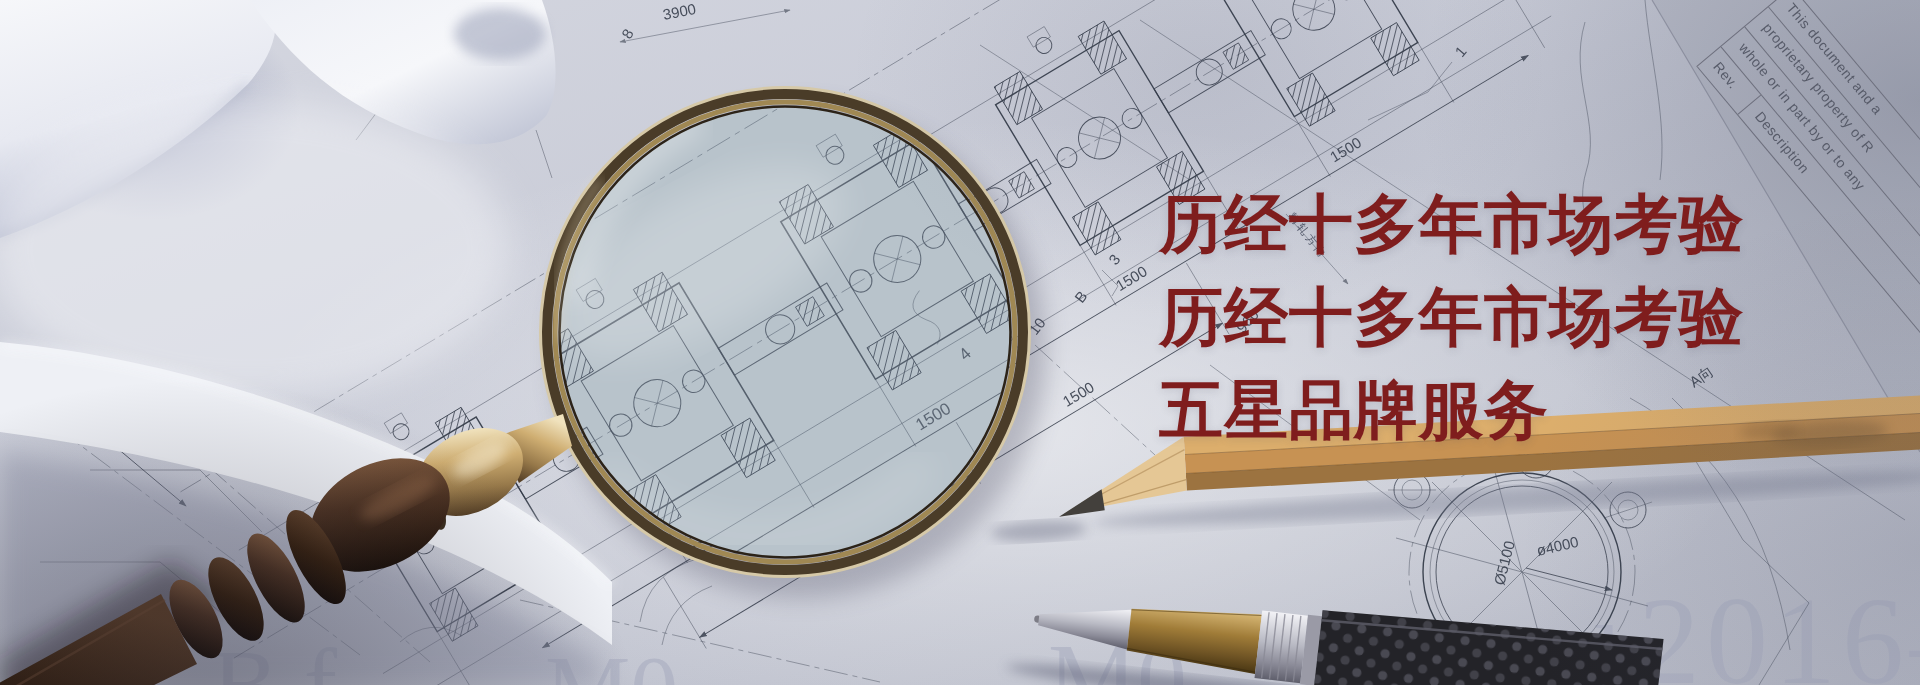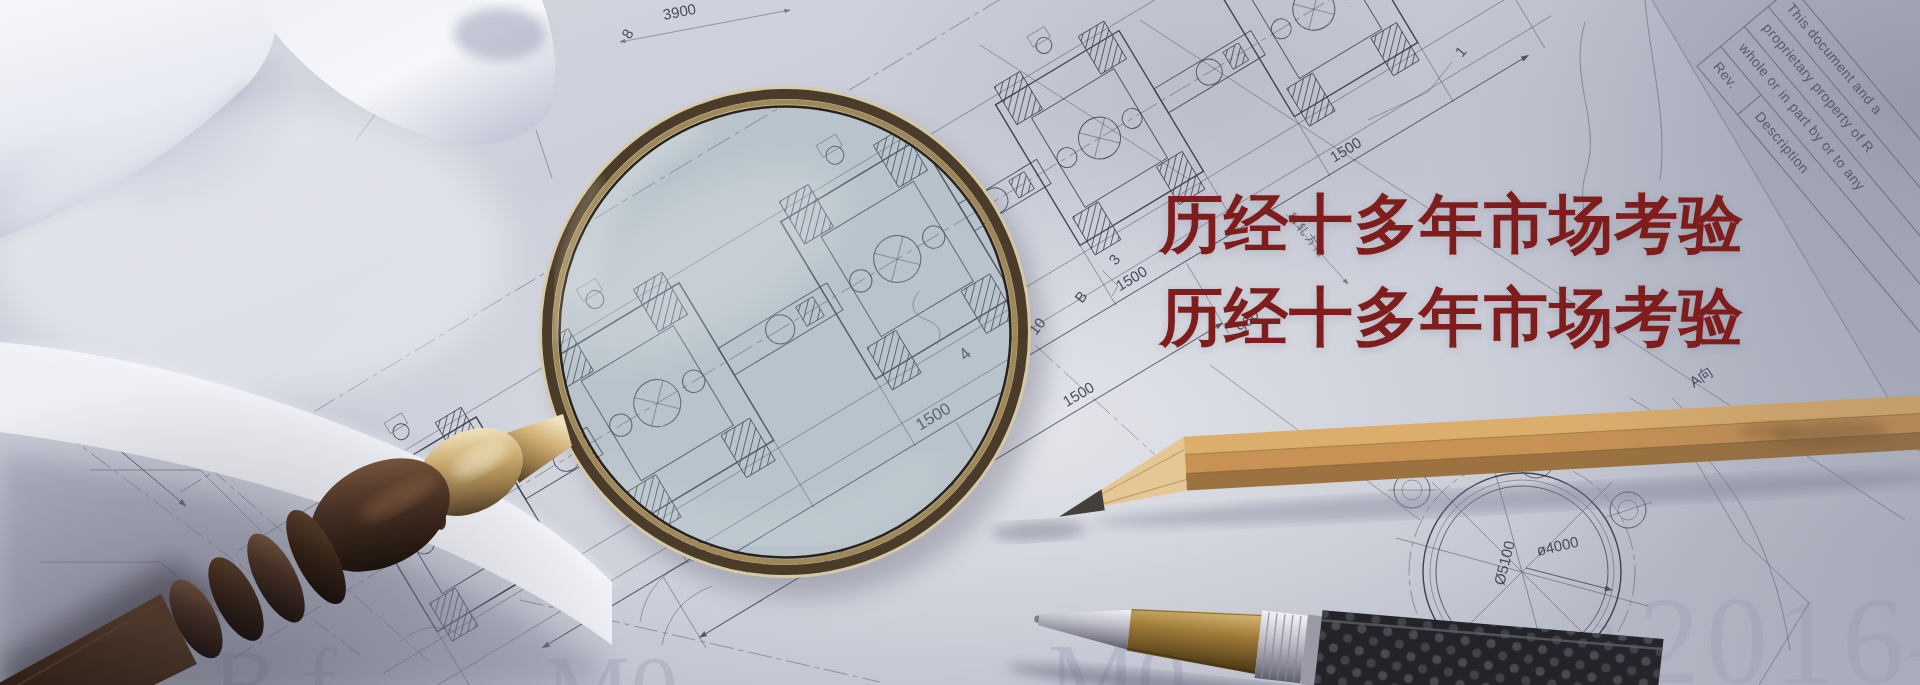--- a/index.html
+++ b/index.html
@@ -380,20 +380,21 @@
   <rect x="-260" y="380" width="900" height="700" fill="url(#gDark)"></rect>
   <rect x="1420" y="-300" width="1000" height="800" fill="url(#gDark2)"></rect>
   <rect x="1520" y="200" width="800" height="700" fill="url(#gDark2)" opacity=".5"></rect>
   <rect x="850" y="-180" width="700" height="500" fill="url(#gDark2)" opacity=".35"></rect>
 </g>
 </svg>
 
 <div id="headline">
   <div class="hl">历经十多年市场考验</div>
   <div class="hl">历经十多年市场考验</div>
+  <div class="hl">五星品牌服务</div>
 </div>
 
 <div id="titleblock">
   <div class="row">This document and a</div>
   <div class="row">proprietary property of R</div>
   <div class="row">whole or in part by or to any</div>
   <div class="row tabrow" style="padding:0;height:auto;">
     <div class="cell1">Rev.</div>
     <div class="cell2">Description</div>
   </div>

